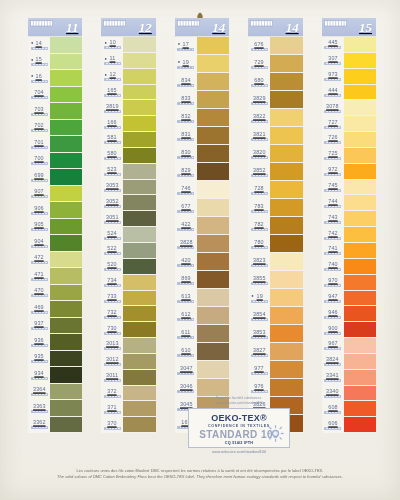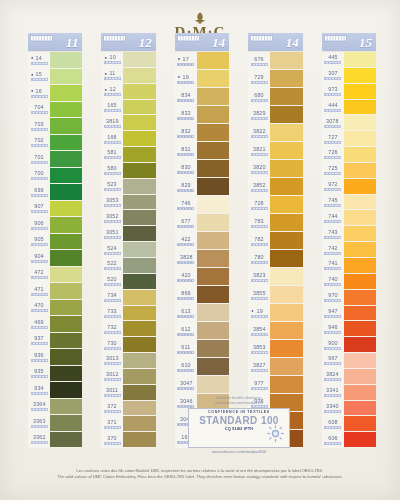--- a/index.html
+++ b/index.html
@@ -38,25 +38,26 @@
     font-size: 15px;
     letter-spacing: 1px;
     color: #7c6a3a;
     font-weight: bold;
     line-height: 14px;
   }
   
   #grid {
     position: absolute;
     left: 28px;
-    top: 33px;
+    top: 18px;
     width: 348px;
     height: 415px;
     display: flex;
     gap: 19px;
+    text-decoration: underline;
   }
   .col {
     width: 68px;
     display: flex;
     flex-direction: column;
   }
   .col-header {
     height: 19px;
     background: linear-gradient(180deg,#c3cde6 0%, #b2bfdd 100%);
     position: relative;
@@ -1240,20 +1241,21 @@
           <rect x="0.3" y="9.3" width="3.4" height="1.4"></rect>
           <rect x="16.3" y="9.3" width="3.4" height="1.4"></rect>
           <rect x="2.2" y="2.9" width="3.4" height="1.4" transform="rotate(45 3.9 3.6)"></rect>
           <rect x="14.4" y="15.1" width="3.4" height="1.4" transform="rotate(45 16.1 15.8)"></rect>
           <rect x="2.2" y="15.1" width="3.4" height="1.4" transform="rotate(-45 3.9 15.8)"></rect>
           <rect x="14.4" y="2.9" width="3.4" height="1.4" transform="rotate(-45 16.1 3.6)"></rect>
         </g>
       </g>
       <circle cx="10" cy="10" r="2.6" fill="#eef1f8"></circle>
     </svg>
+    <div class="l1">OEKO-TEX®</div>
     <div class="l2">CONFIDENCE IN TEXTILES</div>
     <div class="l3">STANDARD 100</div>
     <div class="l4">CQ 514/2 IFTH</div>
   </div>
 
   <div id="oekoSite">www.oeko-tex.com/standard100</div>
 
   <div id="footer">
     <div class="fr">Les couleurs unies des fils coton Mouliné DMC respectent les normes relatives à la santé et ont été récompensées par le label OEKO-TEX.</div>
     <div class="en">The solid colours of DMC Cotton Embroidery Floss bear the OEKO-TEX label. They therefore meet human ecology standards with respect to harmful substances.</div>

